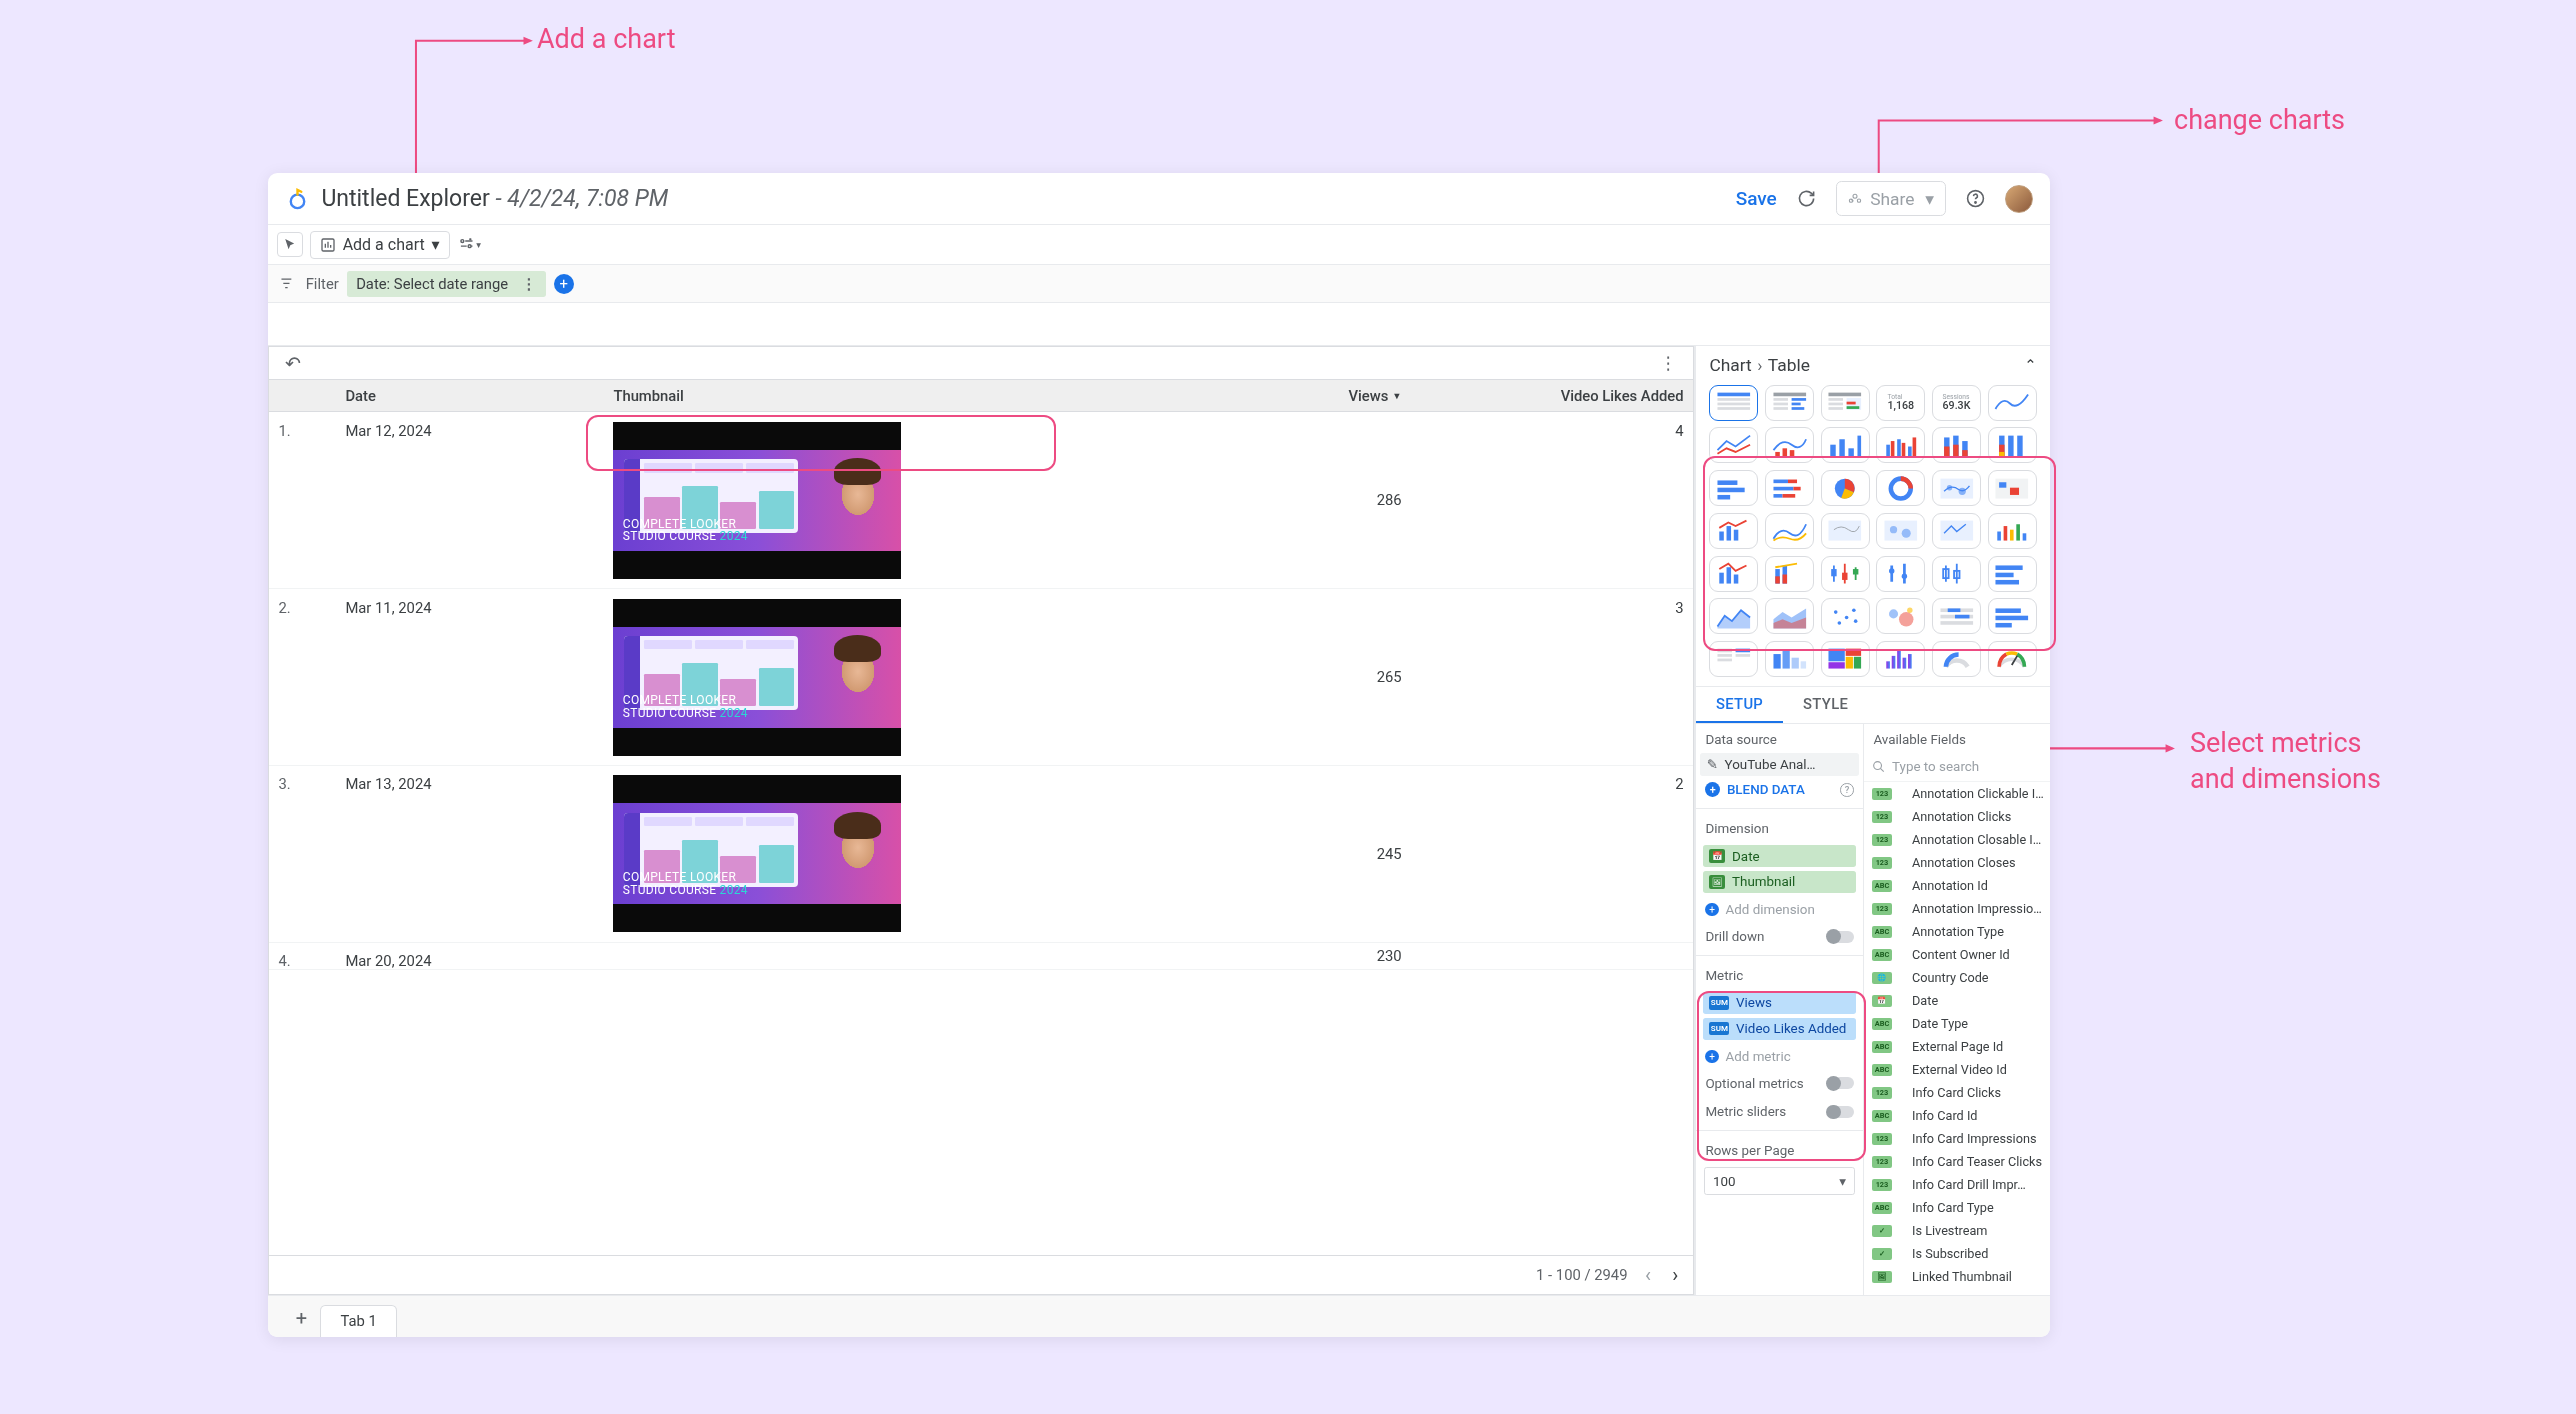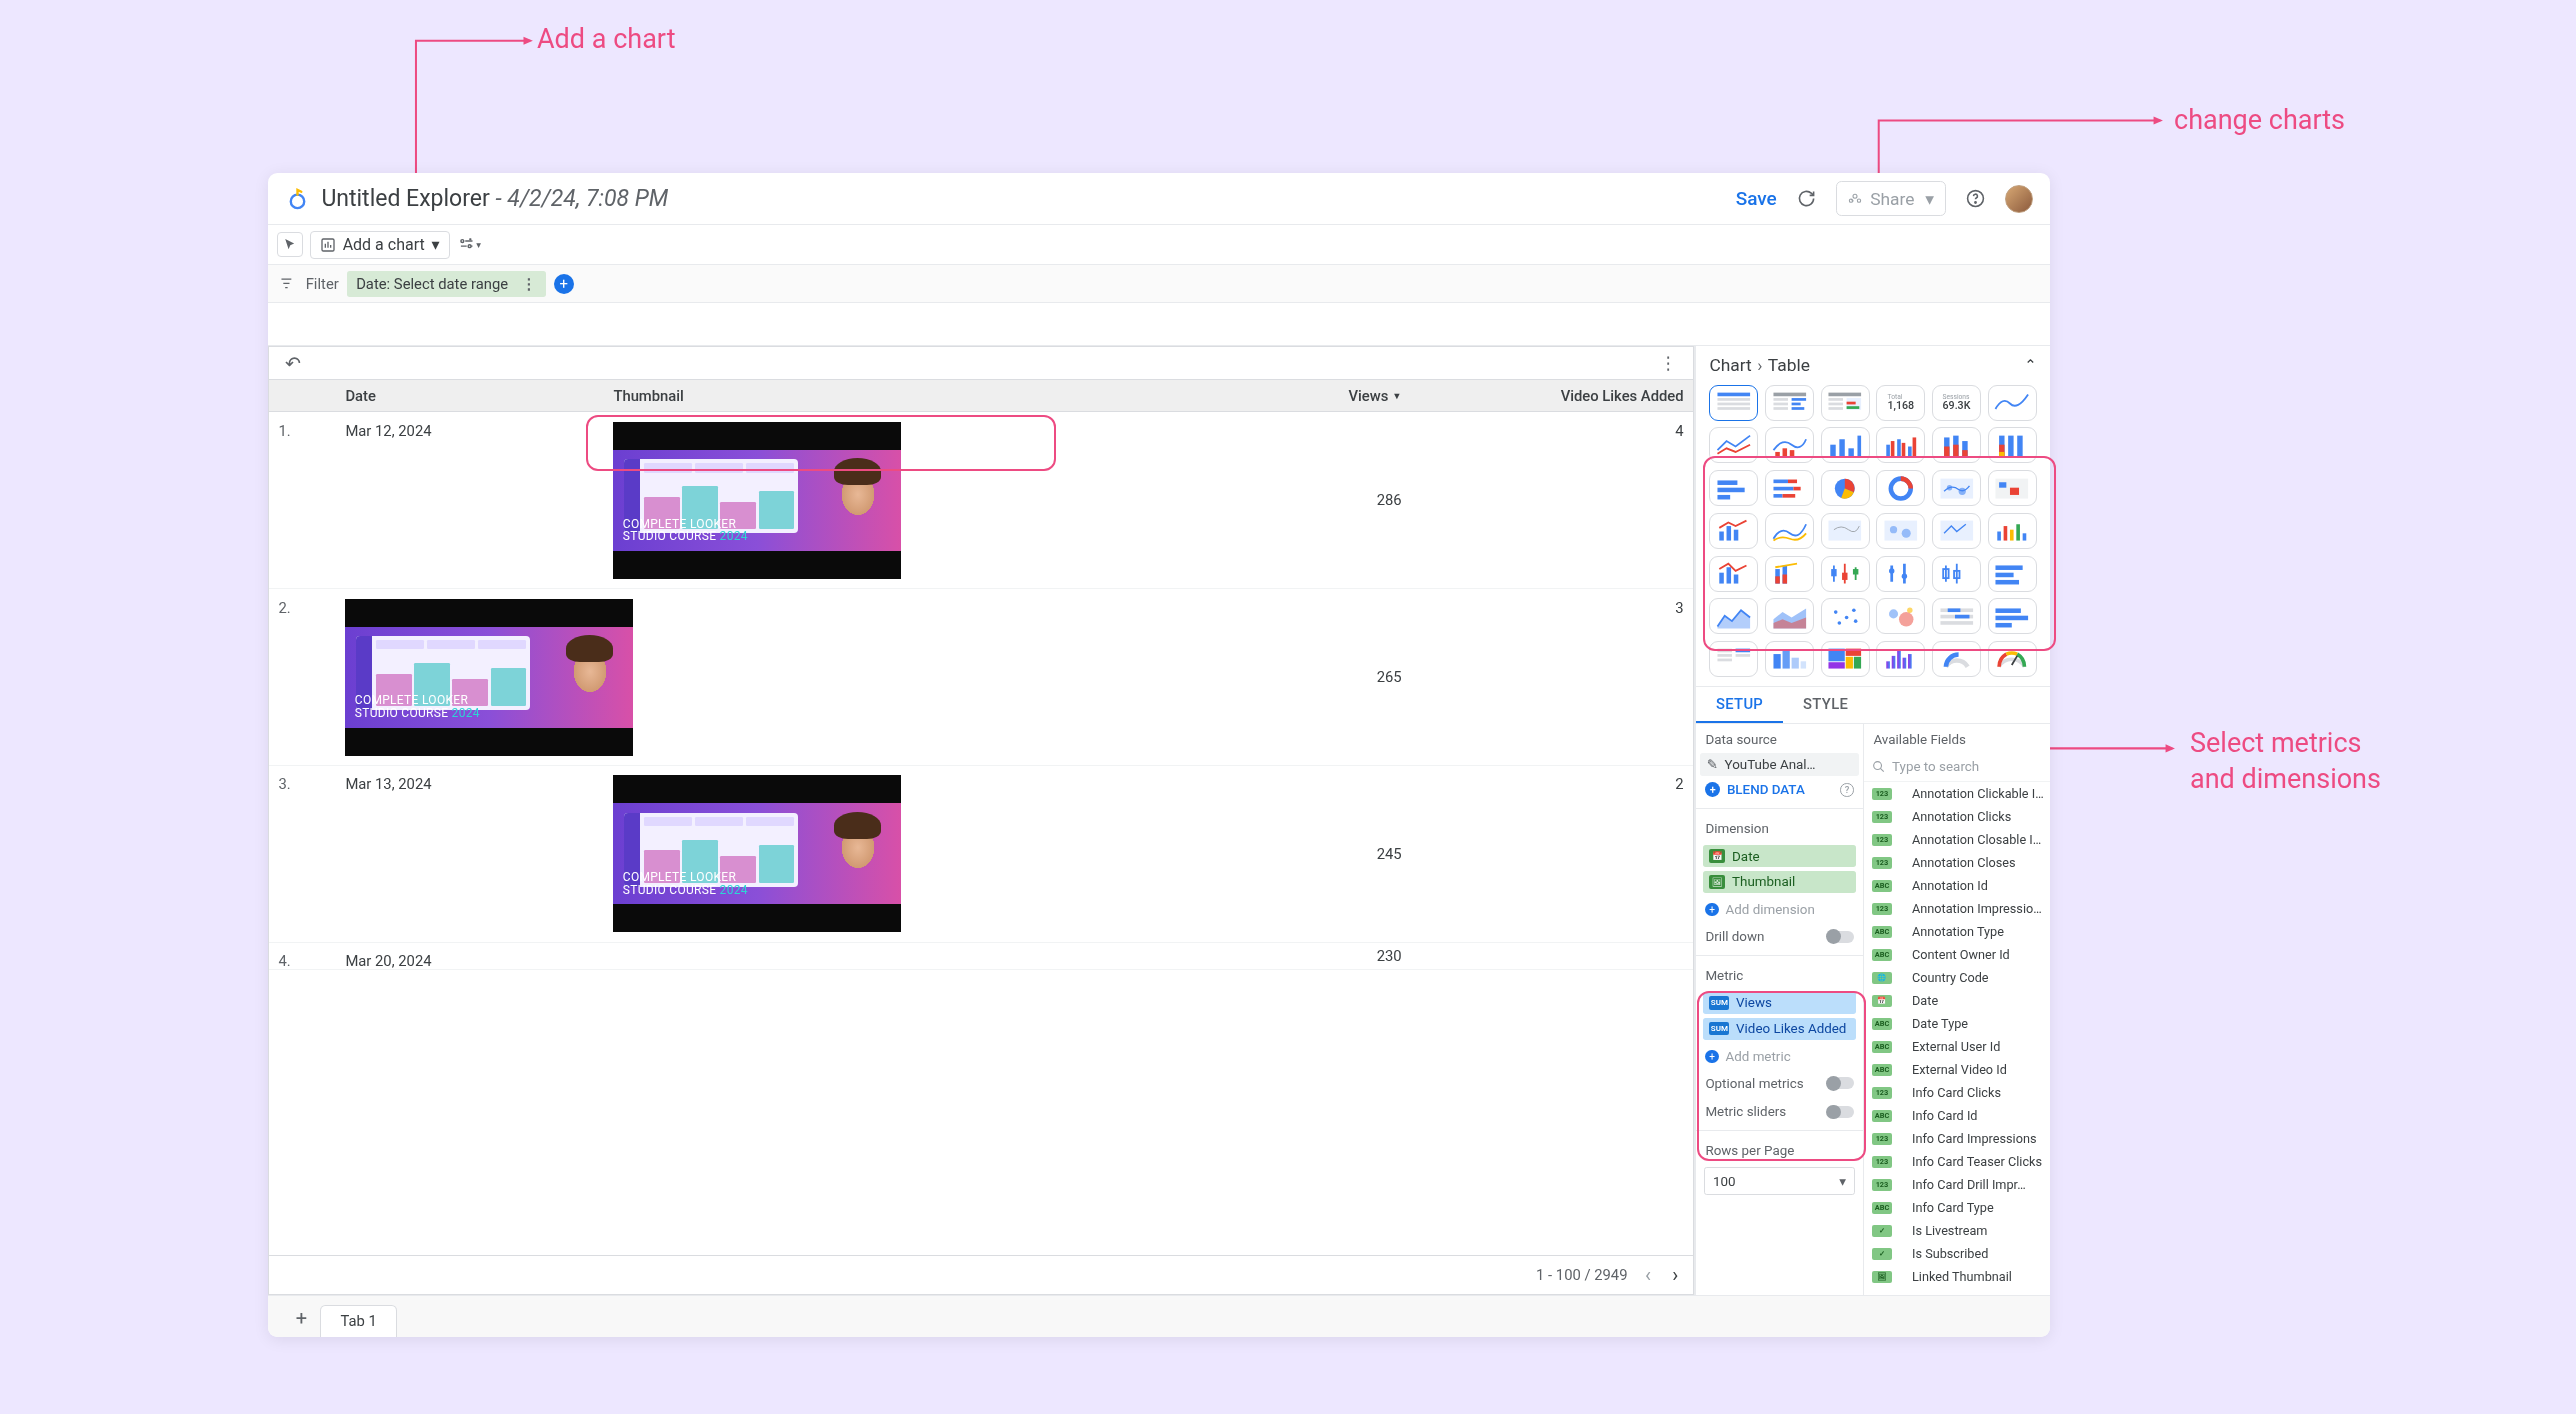--- a/index.html
+++ b/index.html
@@ -297,20 +297,21 @@
         <div class="txt">COMPLETE LOOKER<br>STUDIO COURSE <span class="yr">2024</span></div>
       </div>
       <div class="bars2"></div>
     </div>
               </div>
     <div class="c-views">286</div>
     <div class="c-likes">4</div>
             </div>
             <div class="trow">
     <div class="c-idx">2.</div>
+    <div class="c-date">Mar 11, 2024</div>
     <div class="c-thumb">
                 <div class="thumb">
       <div class="bars"></div>
       <div class="mid">
         <div class="dash">
                       <div class="side"></div>
                       <div class="inner">
                         <div class="r1">
                           <div></div>
                           <div></div>
@@ -843,21 +844,21 @@
               <div class="fld">
                 <div class="typ dat">📅</div>
                 <span>Date</span>
               </div>
               <div class="fld">
                 <div class="typ abc">ABC</div>
                 <span>Date Type</span>
               </div>
               <div class="fld">
                 <div class="typ abc">ABC</div>
-                <span>External User Id</span>
+                <span>External Page Id</span>
               </div>
               <div class="fld">
                 <div class="typ abc">ABC</div>
                 <span>External Video Id</span>
               </div>
               <div class="fld">
                 <div class="typ num">123</div>
                 <span>Info Card Clicks</span>
               </div>
               <div class="fld">

